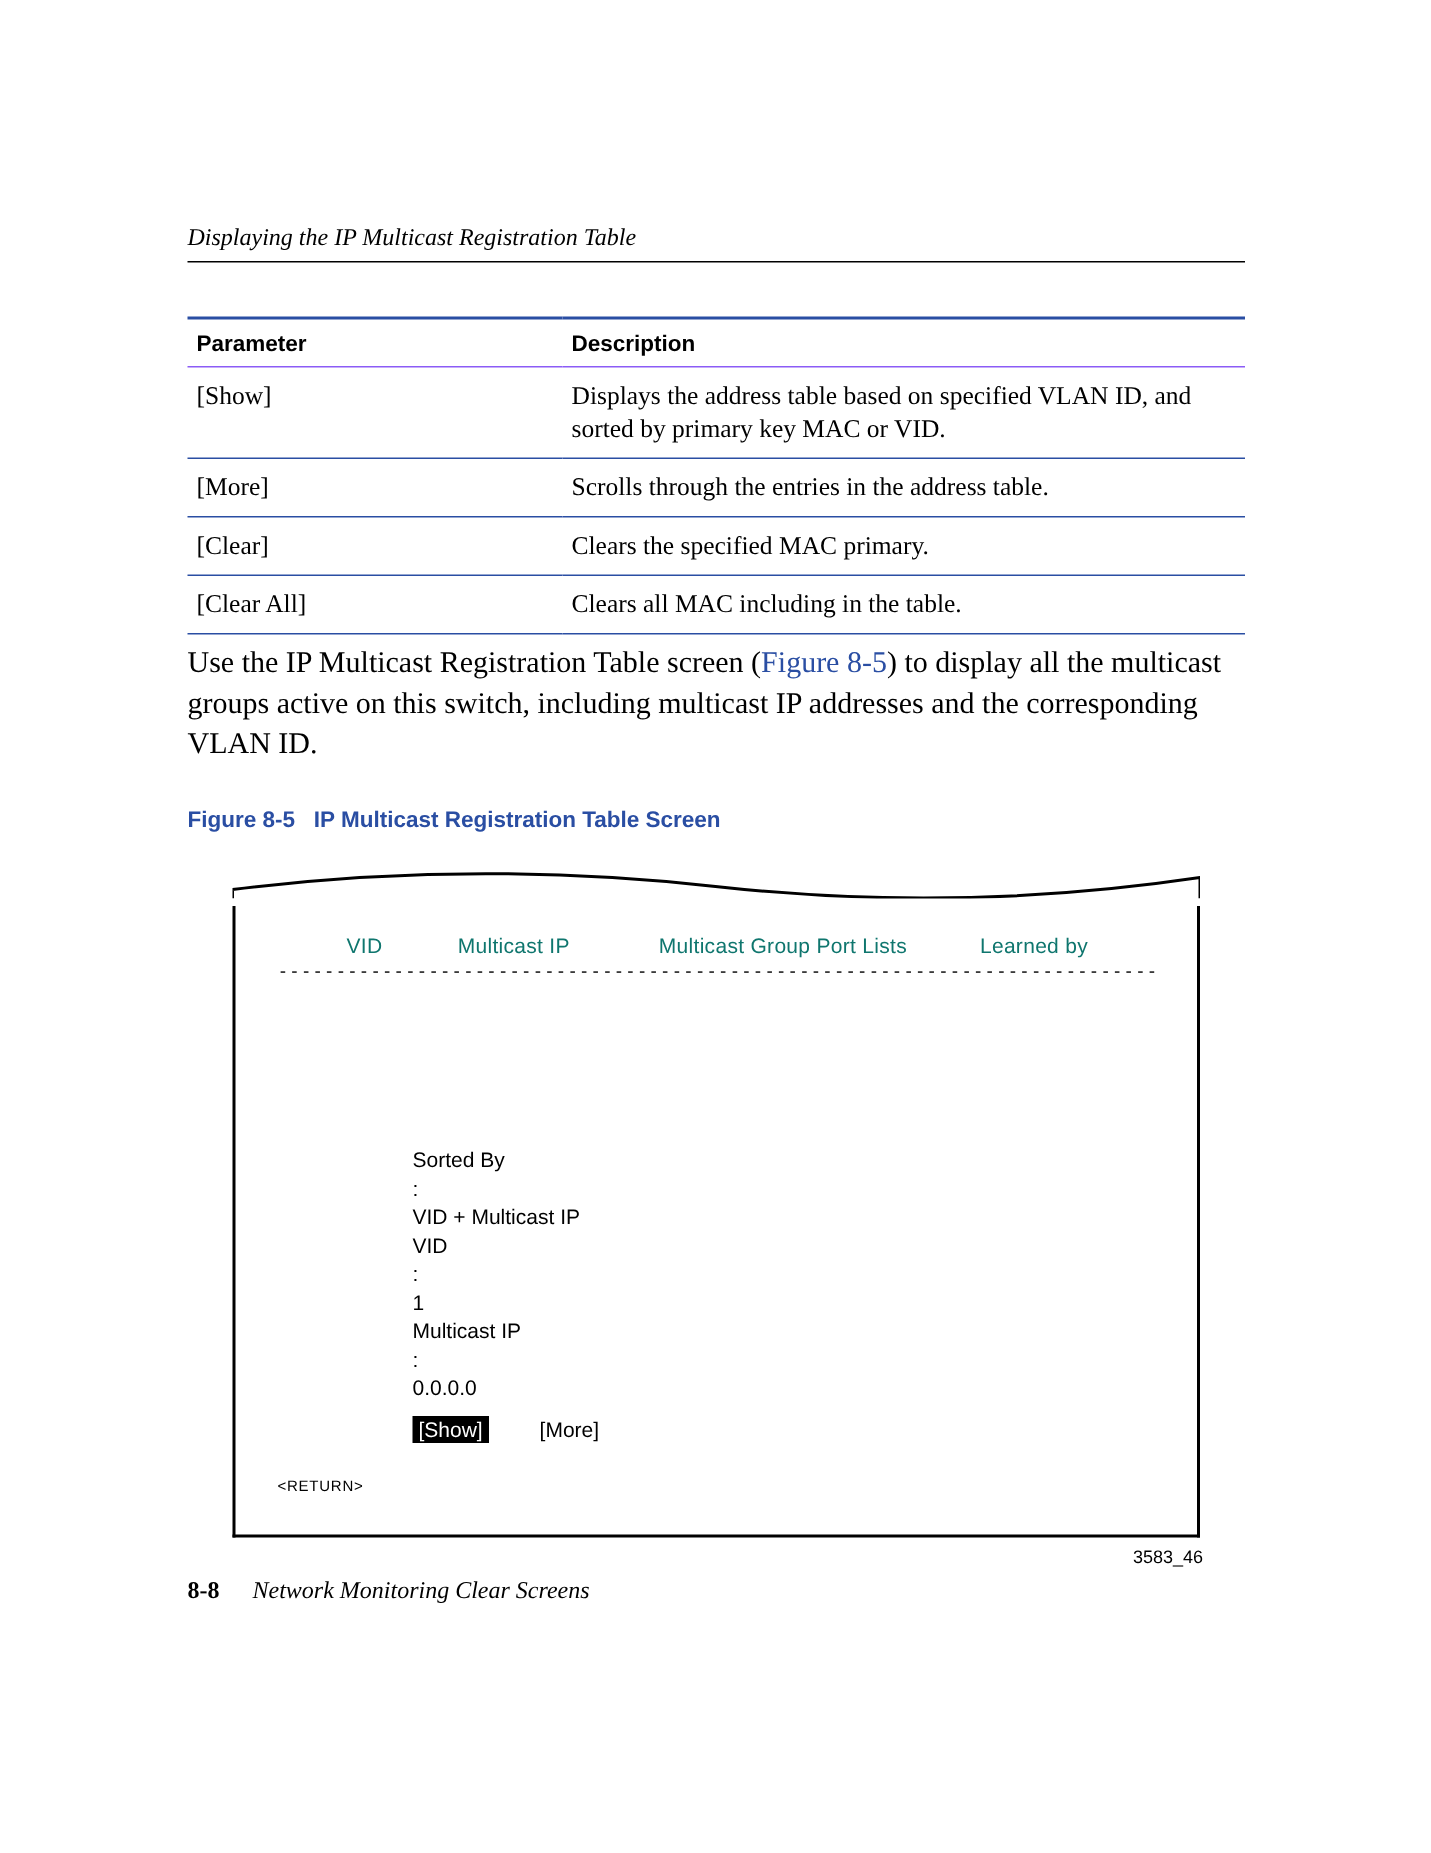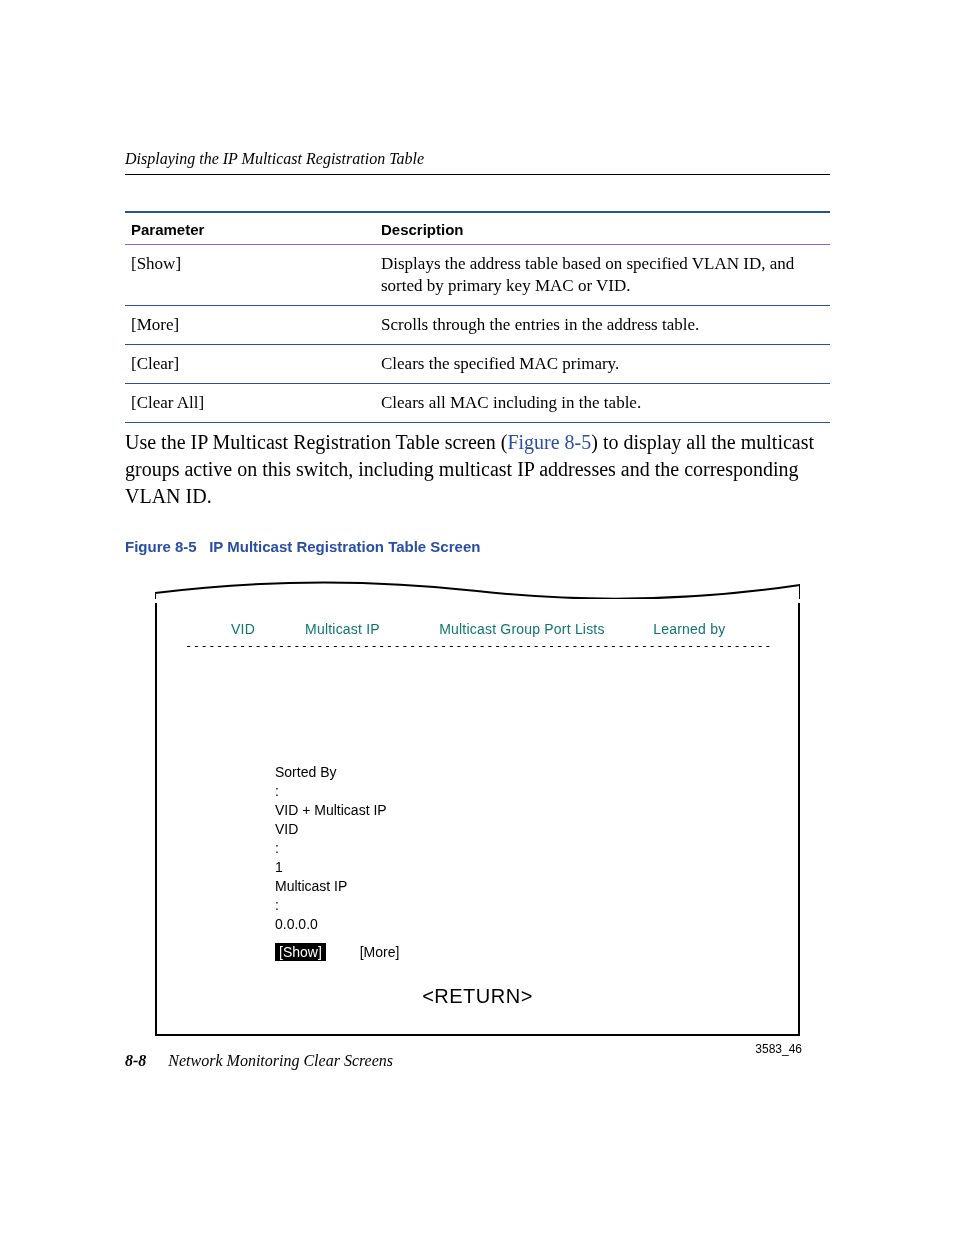--- a/index.html
+++ b/index.html
@@ -22,24 +22,24 @@
   .screen-headers { color: #0f766e; letter-spacing: 0.2px; }
   .screen-headers span { display: inline-block; }
   .dashed { color: #000; font-family: monospace; font-size: 12px; letter-spacing: 0.5px; white-space: nowrap; overflow: hidden; margin-top: 2px; }
   .screen-fields { margin-top: 110px; margin-left: 90px; font-size: 14px; line-height: 1.35; }
   .screen-fields .row { display: flex; flex-direction: column; }
   .screen-fields .lbl { width: 90px; }
   .screen-fields .colon { width: 18px; }
   .screen-buttons { margin-top: 10px; margin-left: 90px; }
   .btn-inv { display: inline-block; background: #000; color: #fff; padding: 1px 4px; font-size: 14px; }
   .btn-plain { display: inline-block; margin-left: 30px; font-size: 14px; }
-  .ret { text-align: center; margin-top: 24px; font-size: 20px; letter-spacing: 0.5px; }
+  .ret { text-align: left; margin-top: 24px; font-size: 10px; letter-spacing: 0.5px; }
   .fig-id { text-align: right; font-family: Arial, Helvetica, sans-serif; font-size: 12px; margin-top: 6px; margin-right: -2px; }
   .footer { position: absolute; left: 125px; bottom: 165px; font-size: 16px; }
-  .footer .pg { font-style: italic; font-weight: bold; margin-right: 18px; }
+  .footer .pg { font-weight: bold; margin-right: 18px; }
   .footer .ft { font-style: italic; }
 </style>
 </head>
 <body>
 
 <div class="page">
 
   <div class="running-head">Displaying the IP Multicast Registration Table</div>
 
   <table class="param-table">

